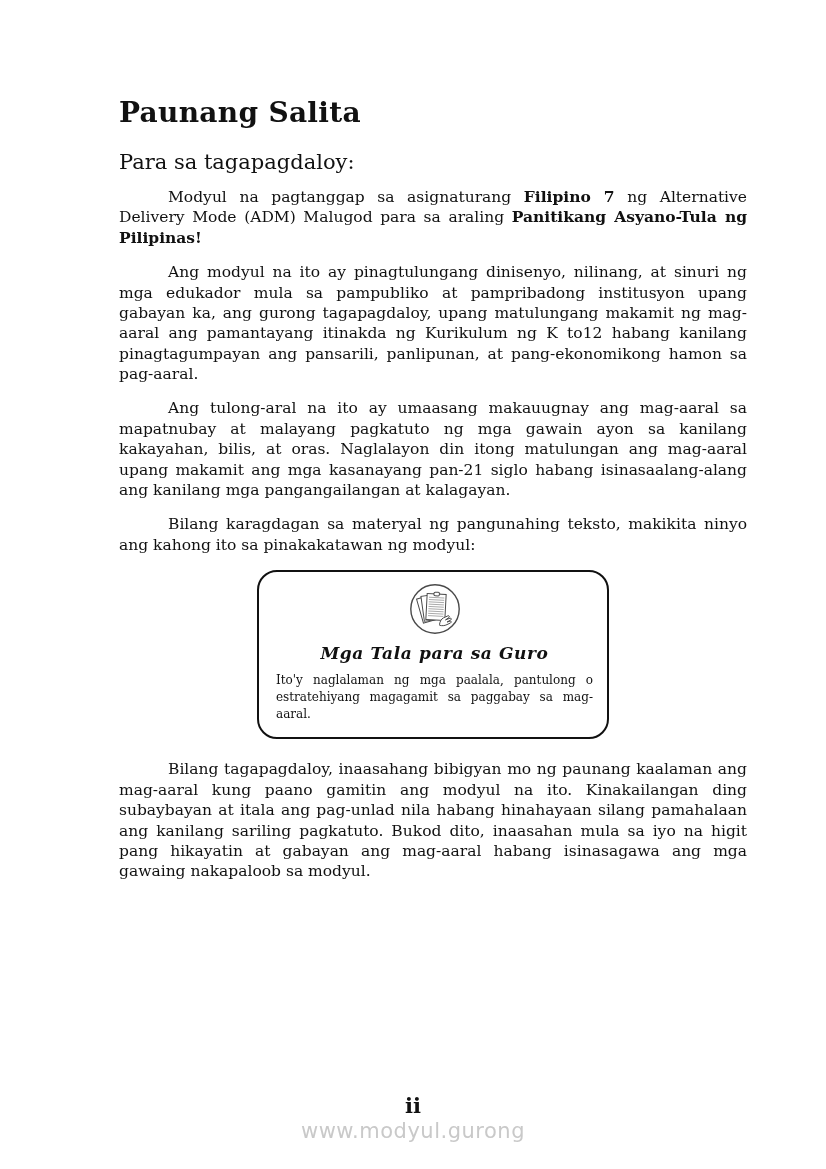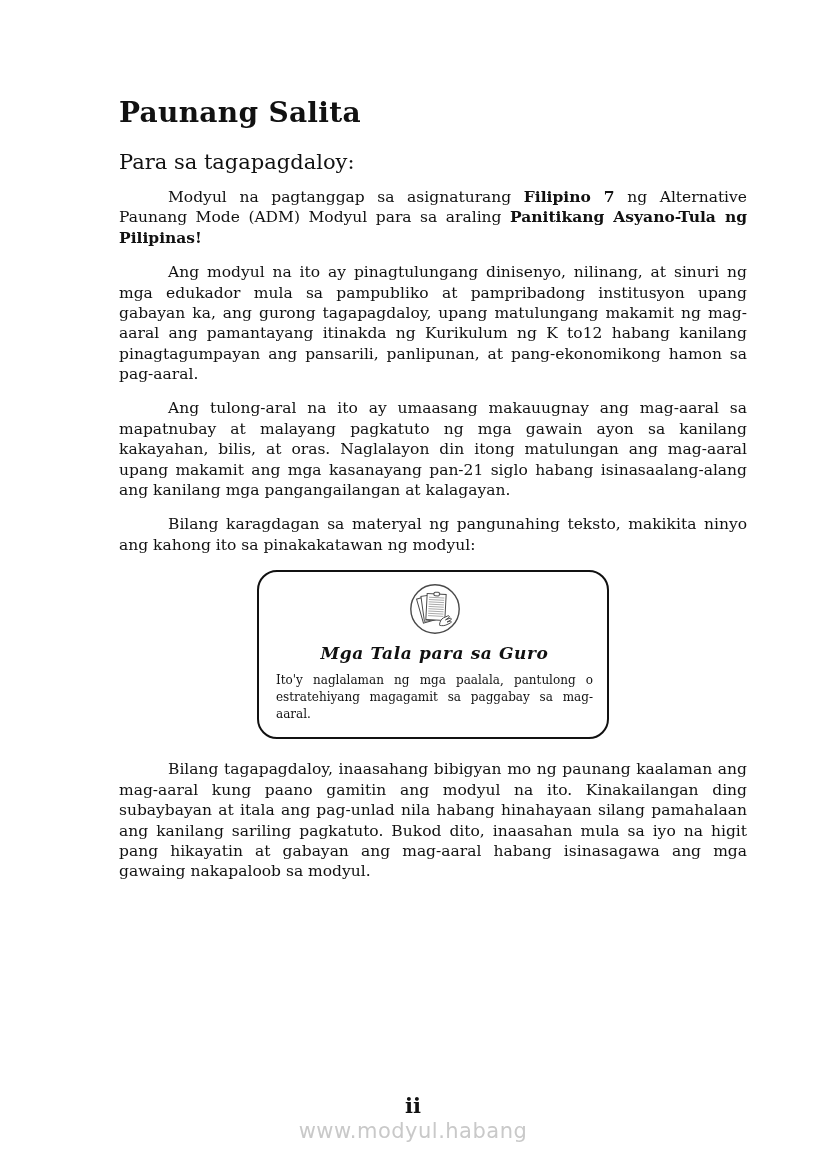--- a/index.html
+++ b/index.html
@@ -84,21 +84,21 @@
 </head>
 <body>
 
 <div class="page">
   <div class="content">
 
     <h1 class="doc-title">Paunang Salita</h1>
 
     <p class="salutation">Para sa tagapagdaloy:</p>
 
-    <p class="para"><span>Modyul na pagtanggap sa asignaturang </span><b>Filipino 7</b><span> ng Alternative Paunang Mode (ADM) Modyul para sa araling </span><b>Panitikang Asyano-Tula ng Pilipinas!</b></p>
+    <p class="para"><span>Modyul na pagtanggap sa asignaturang </span><b>Filipino 7</b><span> ng Alternative Delivery Mode (ADM) Malugod para sa araling </span><b>Panitikang Asyano-Tula ng Pilipinas!</b></p>
 
     <p class="para">Ang modyul na ito ay pinagtulungang dinisenyo, nilinang, at sinuri ng mga edukador mula sa pampubliko at pampribadong institusyon upang gabayan ka, ang gurong tagapagdaloy, upang matulungang makamit ng mag-aaral ang pamantayang itinakda ng Kurikulum ng K to12 habang kanilang pinagtagumpayan ang pansarili, panlipunan, at pang-ekonomikong hamon sa pag-aaral.</p>
 
     <p class="para">Ang tulong-aral na ito ay umaasang makauugnay ang mag-aaral sa mapatnubay at malayang pagkatuto ng mga gawain ayon sa kanilang kakayahan, bilis, at oras. Naglalayon din itong matulungan ang mag-aaral upang makamit ang mga kasanayang pan-21 siglo habang isinasaalang-alang ang kanilang mga pangangailangan at kalagayan.</p>
 
     <p class="para">Bilang karagdagan sa materyal ng pangunahing teksto, makikita ninyo ang kahong ito sa pinakakatawan ng modyul:</p>
 
     <div class="note-box">
       <div class="note-icon-wrap">
         <svg width="52" height="52" viewBox="0 0 52 52">
@@ -127,14 +127,14 @@
       </div>
       <div class="note-heading">Mga Tala para sa Guro</div>
       <p class="note-body">Ito'y naglalaman ng mga paalala, pantulong o estratehiyang magagamit sa paggabay sa mag-aaral.</p>
     </div>
 
     <p class="para">Bilang tagapagdaloy, inaasahang bibigyan mo ng paunang kaalaman ang mag-aaral kung paano gamitin ang modyul na ito. Kinakailangan ding subaybayan at itala ang pag-unlad nila habang hinahayaan silang pamahalaan ang kanilang sariling pagkatuto. Bukod dito, inaasahan mula sa iyo na higit pang hikayatin at gabayan ang mag-aaral habang isinasagawa ang mga gawaing nakapaloob sa modyul.</p>
 
   </div>
 
   <div class="page-number">ii</div>
-  <div class="watermark">www.modyul.habang</div>
+  <div class="watermark">www.modyul.gurong</div>
 </div>
 
 </body></html>

